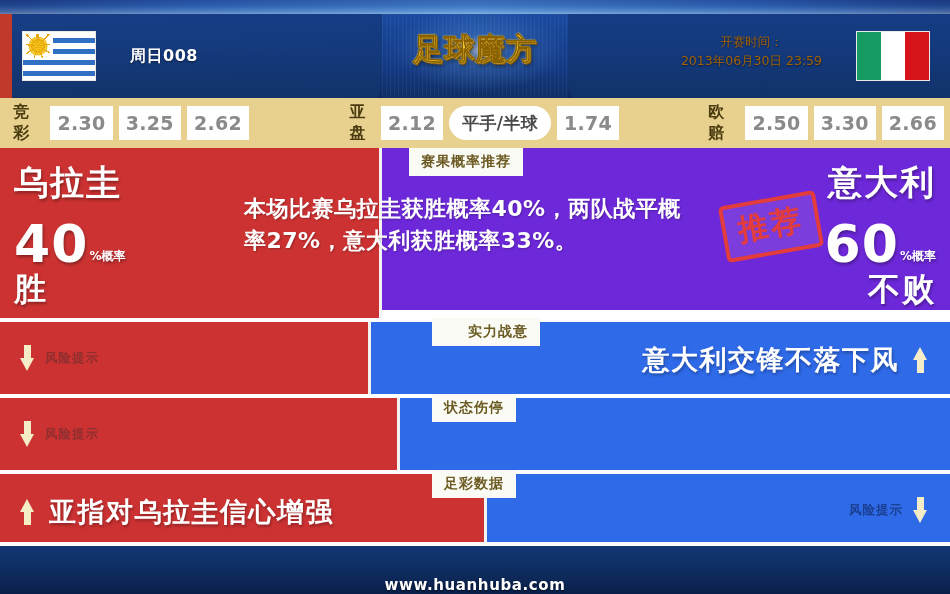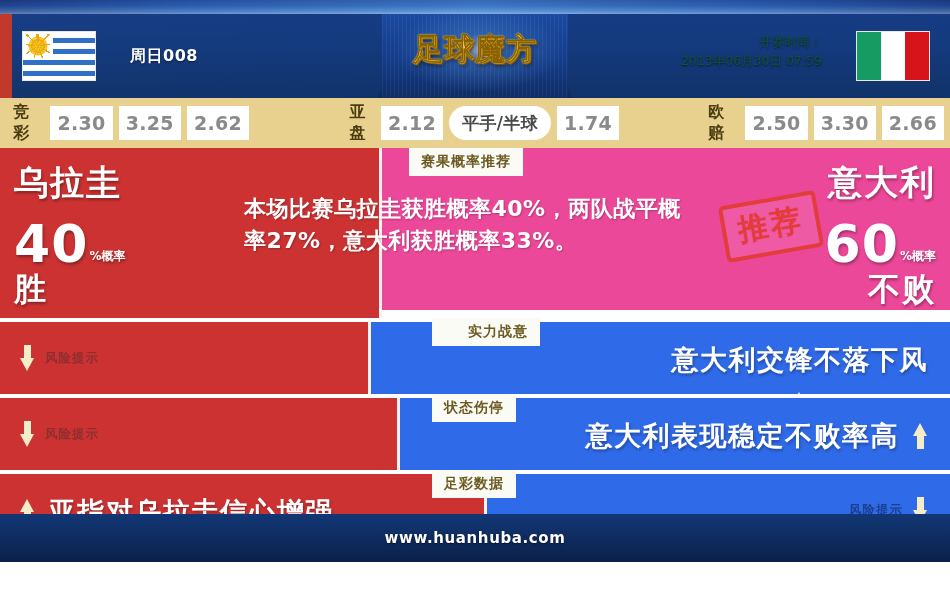--- a/index.html
+++ b/index.html
@@ -93,22 +93,22 @@
     position:absolute; left:400px; top:26px; width:150px; height:46px;
     display:flex; align-items:center; justify-content:center;
     font-size:30px; font-weight:bold; letter-spacing:1px;
     color:#ffd23a;
     text-shadow:
       0 0 2px #fff3a8, 1px 1px 0 #a87400, 2px 2px 0 #7a5200,
       2px 3px 5px rgba(0,0,0,.65);
     -webkit-text-stroke:0.6px #8a6100;
   }
   .kickoff{
-    position:absolute; right:128px; top:32px; text-align:right;
-    color:#14532d; font-size:12.5px; line-height:1.55;
+    position:absolute; right:128px; top:32px; text-align:center;
+    color:#a16207; font-size:12.5px; line-height:1.55;
     text-shadow:0 1px 2px rgba(0,0,0,.6);
   }
 
   
   .odds{
     position:absolute; left:0; top:98px; width:950px; height:50px;
     background:#e8d18f;
     display:flex; align-items:center;
   }
   .odds-group{ display:flex; align-items:center; }
@@ -120,21 +120,21 @@
     height:34px; min-width:62px; padding:0 9px;
     display:flex; align-items:center; justify-content:center;
     margin-right:6px; letter-spacing:.3px;
   }
   .odds-cell.wide{ min-width:102px; font-size:17px; color:#4a4a4a;border-radius:17px; }
   .sp1{ width:100px; } .sp2{ width:88px; }
 
   
   .band{
     position:absolute; left:0; top:148px; width:950px; height:162px;
-    background:#ec4899;
+    background:#6d28d9;
   }
   .band .redside{
     position:absolute; left:0; top:0; width:379px; height:170px; background:#cc3232;
   }
   .band .whitesep{
     position:absolute; left:379px; top:0; width:3px; height:170px; background:#f3f3f3;
   }
   .team-left{
     position:absolute; left:14px; top:14px; color:#fff;
     text-shadow:1px 2px 3px rgba(0,0,0,.35);
@@ -210,23 +210,23 @@
     border-bottom:13px solid #f5ecc8;
   }
   .row-text{
     position:absolute; color:#ffffff; font-size:27px; font-weight:bold;
     letter-spacing:1.5px; text-shadow:1px 2px 3px rgba(0,0,0,.3);
     display:flex; align-items:center; gap:14px;
   }
 
   
   .footer{
-    position:absolute; left:0; top:514px; width:950px; height:48px;
+    position:absolute; left:0; top:546px; width:950px; height:48px;
     background:linear-gradient(180deg,#123775 0%, #0e2b5e 55%, #0a2049 100%);
-    display:flex; align-items:center; justify-content:center;
+    display:flex; align-items:flex-end; justify-content:center;
   }
   .footer .url{
     color:#ffffff; font-size:15px; font-weight:bold; letter-spacing:.6px;
     text-shadow:0 1px 2px rgba(0,0,0,.6);
   }
 </style>
 </head>
 <body>
 
 <div class="page">
@@ -246,21 +246,21 @@
         <div class="uy-sun"></div>
       </div>
   </div>
 
   <div class="round-label">周日008</div>
 
   <div class="logo">足球魔方</div>
 
   <div class="kickoff">
     <div>开赛时间：</div>
-    <div>2013年06月30日 07:59</div>
+    <div>2013年06月30日 23:59</div>
   </div>
 
   <div class="flag flag-it">
     <div class="it-g"></div>
       <div class="it-w"></div>
       <div class="it-r"></div>
   </div>
 
   <div class="odds">
     <div style="width:14px"></div>
@@ -317,39 +317,35 @@
 
   <div class="gapline" style="top:318px;"></div>
   <div class="row row1">
     <div class="red" style="width:368px;"></div>
     <div class="sep" style="left:368px;"></div>
     <div class="risk" style="left:20px; top:23px;">
       <span class="arrow-dn"></span>
       <span>风险提示</span>
     </div>
     <div class="chip" style="left:432px; top:-4px;padding-left:36px;">实力战意</div>
-    <div class="row-text" style="right:22px; top:20px;flex-direction:column;">
+    <div class="row-text" style="right:22px; top:20px;">
       <span>意大利交锋不落下风</span>
       <span class="arrow-up"></span>
     </div>
   </div>
 
   <div class="gapline" style="top:394px;"></div>
   <div class="row row2">
     <div class="red" style="width:397px;"></div>
     <div class="sep" style="left:397px;"></div>
     <div class="risk" style="left:20px; top:23px;">
       <span class="arrow-dn"></span>
       <span>风险提示</span>
     </div>
     <div class="chip" style="left:432px; top:-4px;">状态伤停</div>
-    <div class="row-text" style="right:22px; top:20px;">
-      <span>意大利表现稳定不败率高</span>
-      <span class="arrow-up"></span>
-    </div>
   </div>
 
   <div class="gapline" style="top:470px;"></div>
   <div class="row row3">
     <div class="red" style="width:484px;"></div>
     <div class="sep" style="left:484px;"></div>
     <div class="row-text" style="left:20px; top:20px;">
       <span class="arrow-up"></span>
       <span>亚指对乌拉圭信心增强</span>
     </div>

